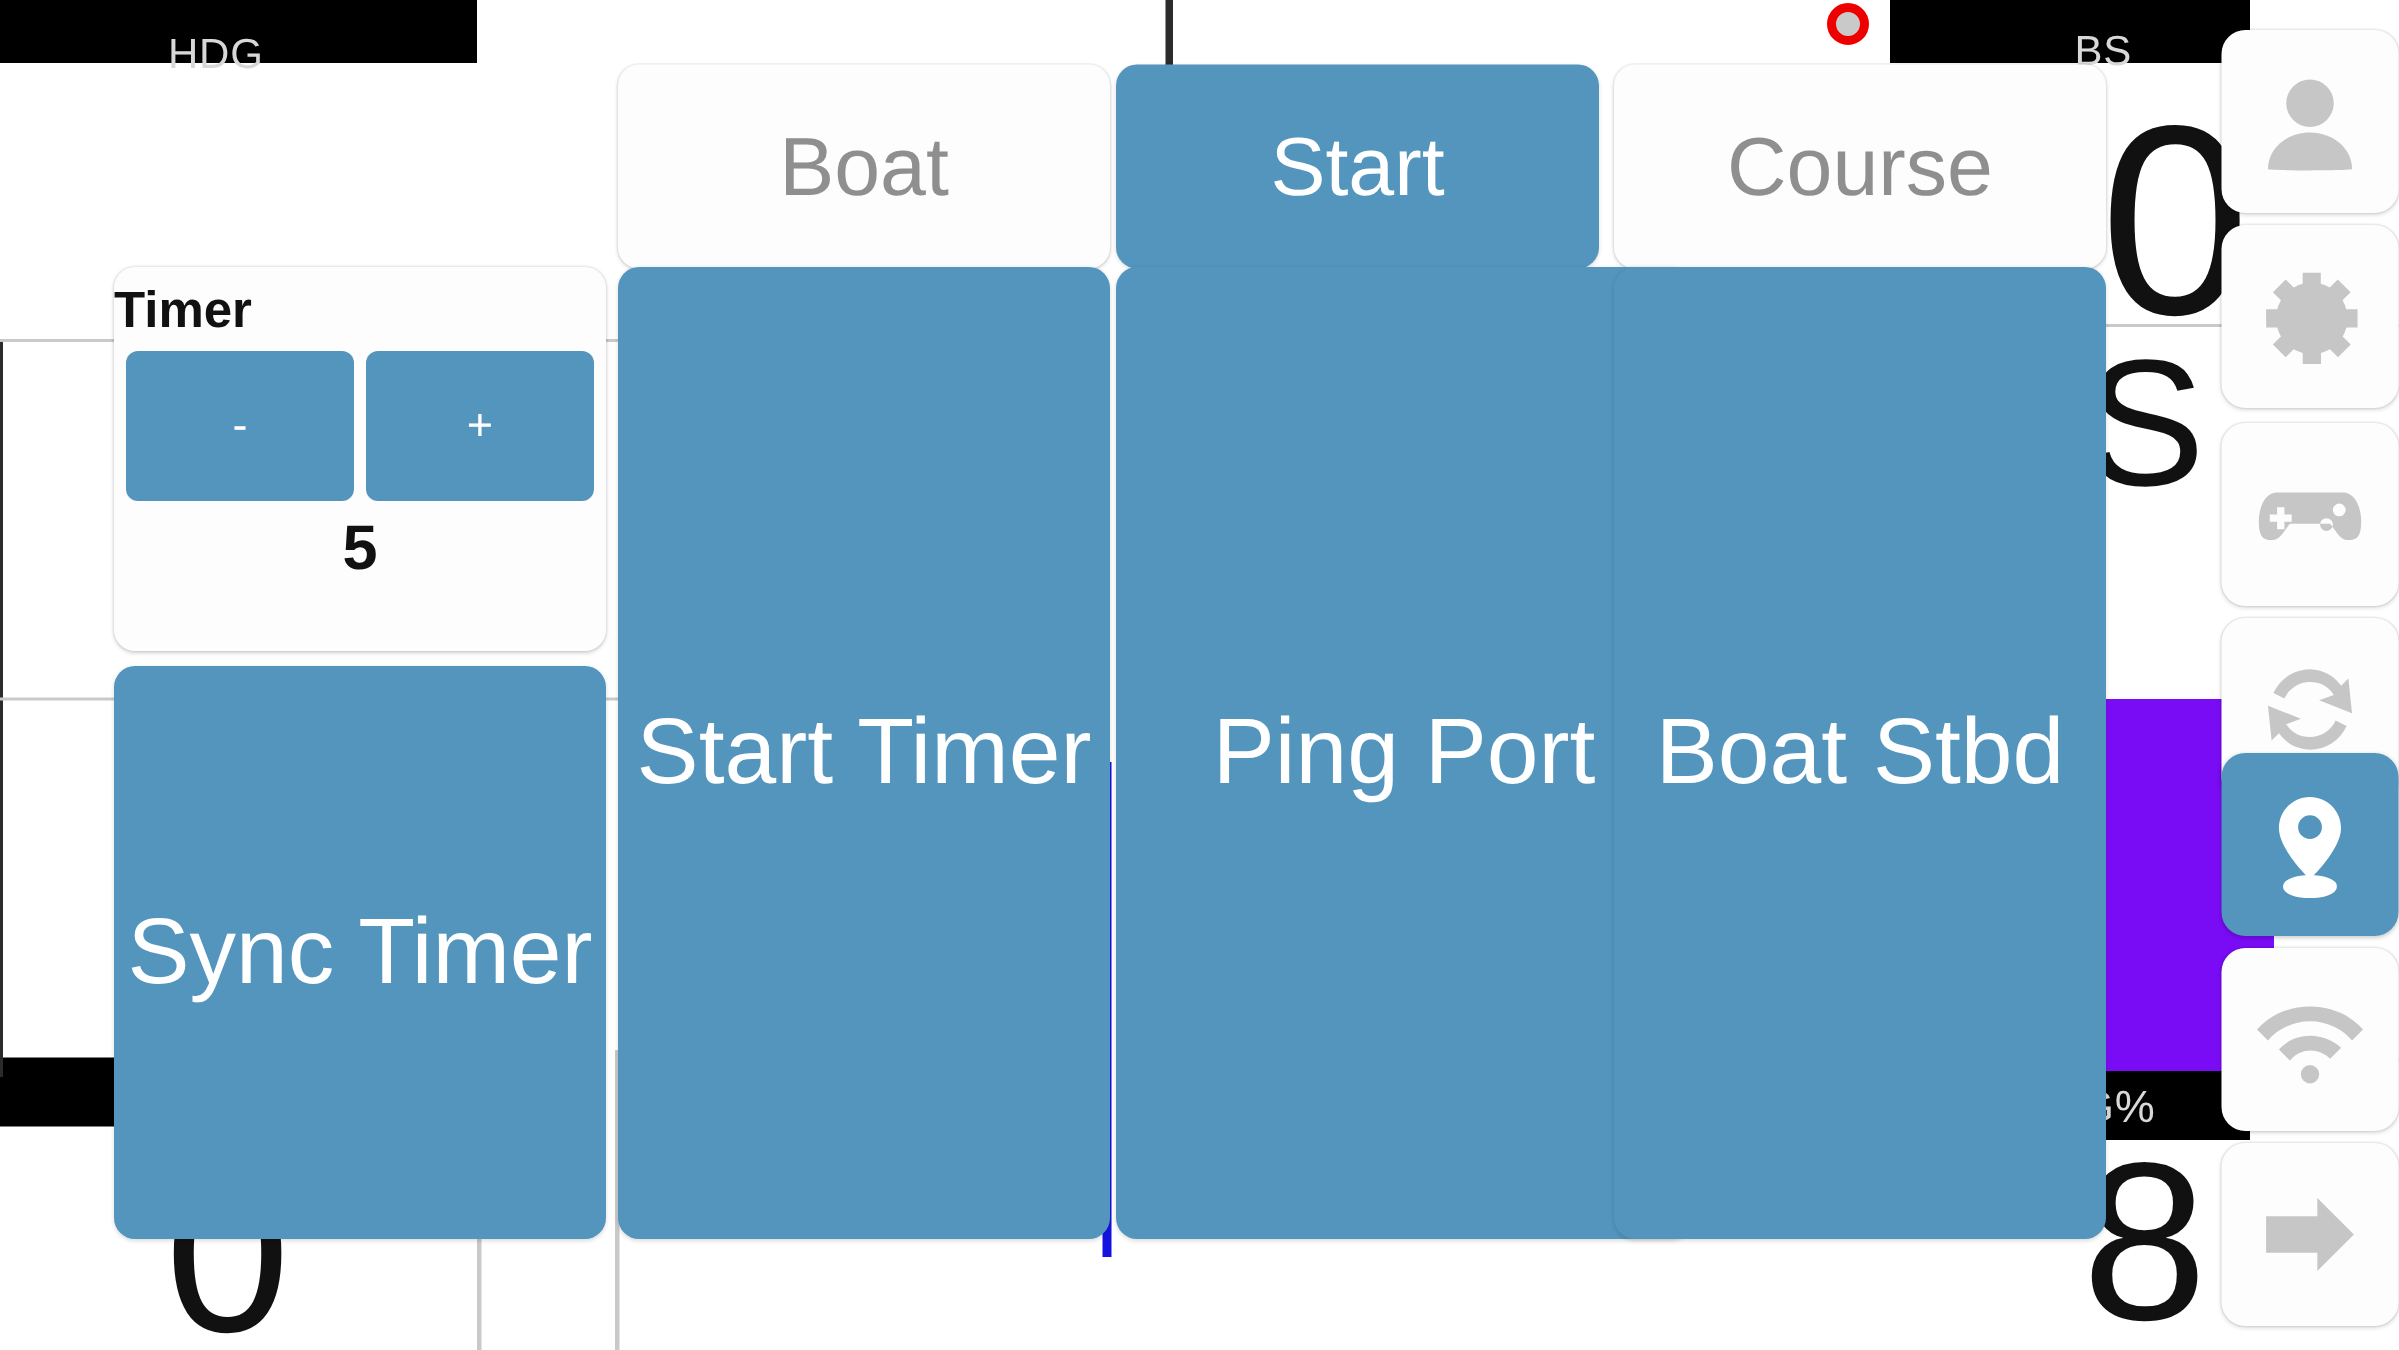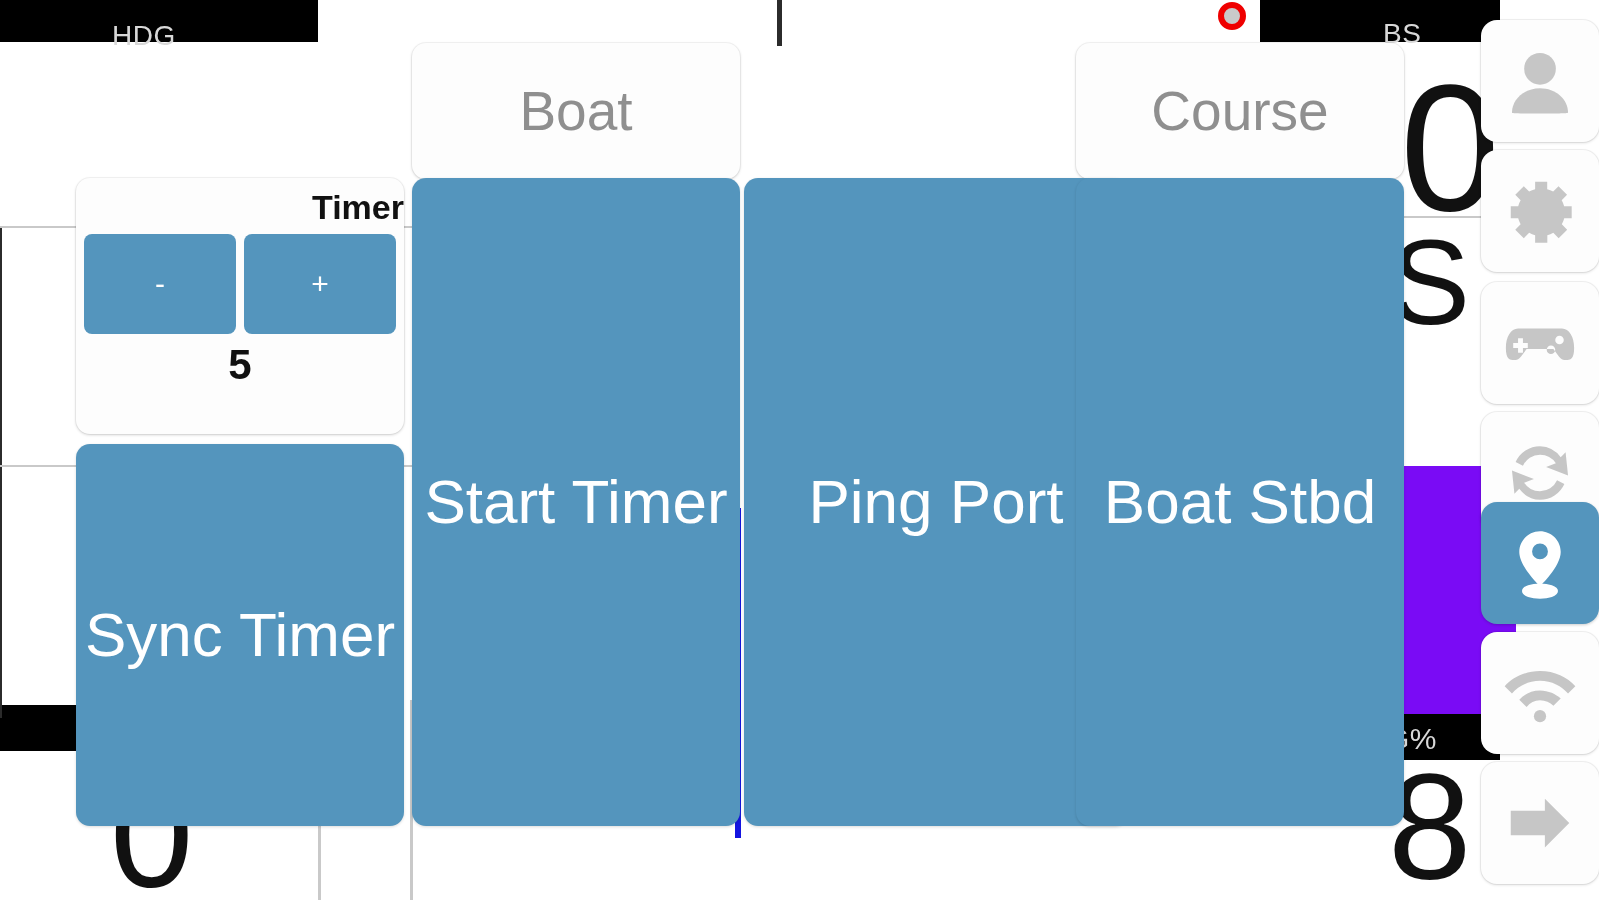--- a/index.html
+++ b/index.html
@@ -51,21 +51,21 @@
   .btn-label{font-size:62px;font-weight:400;line-height:1;}
 
   
   #timer-card{
     position:absolute;left:76px;top:178px;width:328px;height:256px;
     background:#fdfdfd;border-radius:14px;
     box-shadow:0 1px 3px rgba(0,0,0,.18), 0 0 0 1px rgba(0,0,0,.04);
     box-sizing:border-box;
   }
   #timer-title{
-    position:absolute;left:0;top:12px;width:100%;text-align:right;
+    position:absolute;left:0;top:12px;width:100%;text-align:left;
     font-size:34px;font-weight:700;color:#111;line-height:1;
   }
   .step-btn{
     position:absolute;top:56px;height:100px;width:152px;
     background:#5495bd;color:#fff;border-radius:8px;
     display:flex;align-items:center;justify-content:center;
     font-size:30px;line-height:1;box-sizing:border-box;
   }
   #timer-minus{left:8px;}
   #timer-plus{left:168px;}
@@ -120,20 +120,23 @@
 
   <div class="purpleblk" style="left:1396px;top:466px;width:120px;height:248px;"></div>
 
   <div class="waypoint" style="left:1218px;top:2px;"></div>
 </div>
 
 <div id="overlay">
 
   <div class="tile tile-light" style="left:412px;top:43px;width:328px;height:136px;align-items:center;">
     <span class="tab-label">Boat</span>
+  </div>
+  <div class="tile tile-blue" style="left:744px;top:43px;width:322px;height:136px;">
+    <span class="tab-label">Start</span>
   </div>
   <div class="tile tile-light" style="left:1076px;top:43px;width:328px;height:136px;">
     <span class="tab-label">Course</span>
   </div>
 
   <div id="timer-card">
     <div id="timer-title">Timer</div>
     <div class="step-btn" id="timer-minus">
       <span>-</span>
     </div>

